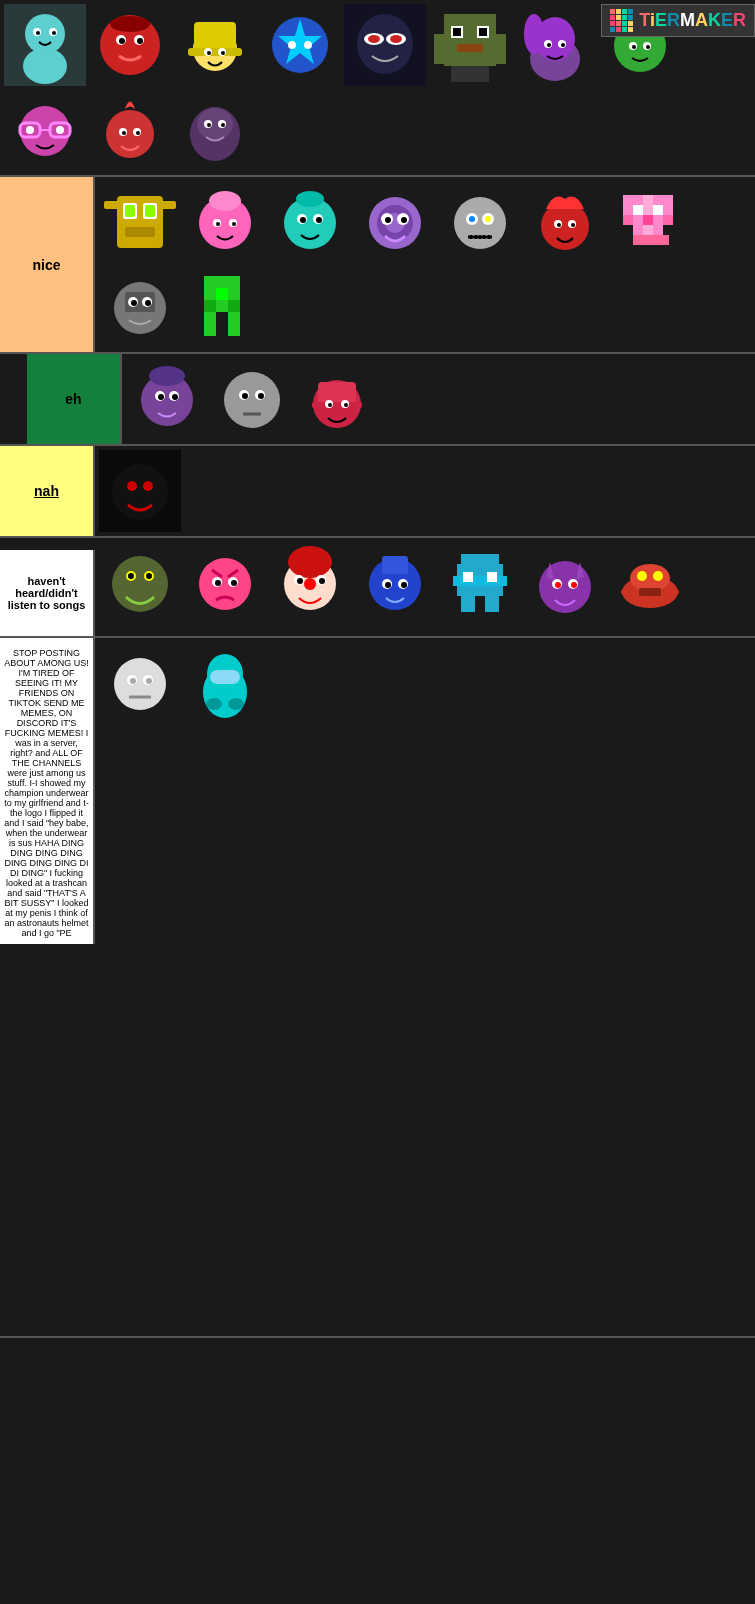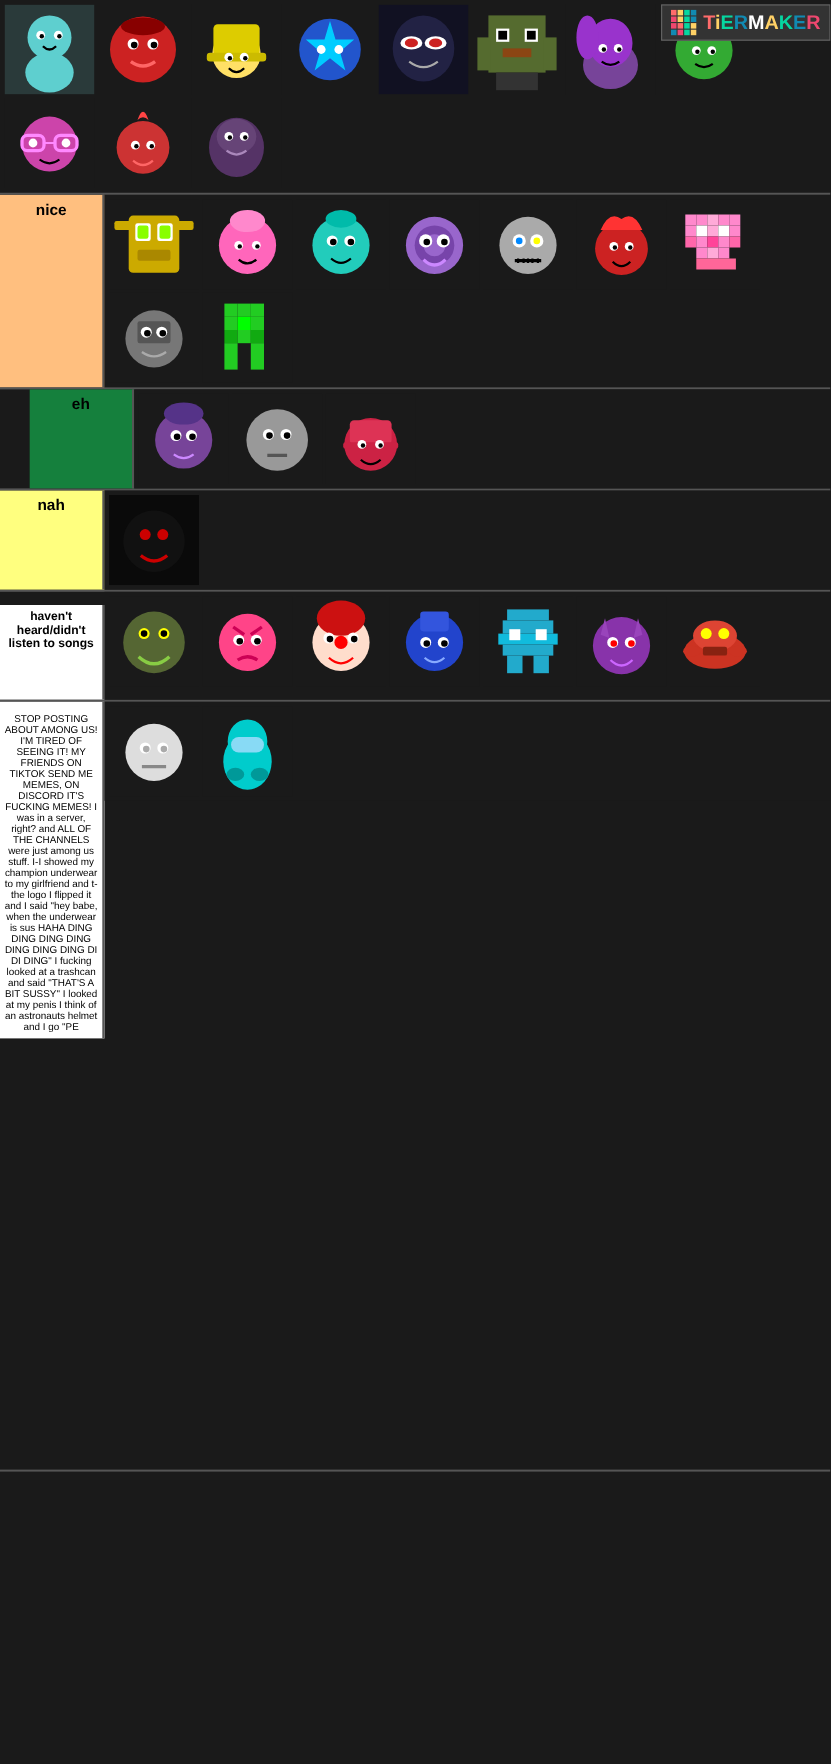--- a/index.html
+++ b/index.html
@@ -10,42 +10,42 @@
     }
     .tier-row {
       display: flex;
       border-bottom: 2px solid #555;
       min-height: 90px;
     }
     .tier-label {
       width: 95px;
       min-width: 95px;
       display: flex;
-      align-items: flex-start;
+      align-items: center;
       justify-content: center;
       text-align: center;
       font-size: 14px;
       font-weight: bold;
       padding: 5px;
       border-right: 2px solid #555;
     }
     .tier-content {
       flex: 1;
       display: flex;
       flex-wrap: wrap;
       align-content: flex-start;
       padding: 4px;
       gap: 3px;
       background: #1a1a1a;
     }
     
     .tier-kewl { background-color: #ff7f7f; }
     .tier-nice { background-color: #ffbf7f; }
     .tier-eh   { background-color: #15803d; margin-left: 27px; }
-    .tier-nah  { background-color: #ffff7f; }
+    .tier-nah  { background-color: #ffff7f; text-decoration: underline; }
     .tier-havent { background-color: #ffffff; color: #000; font-size: 11px; margin-top: 12px; }
     .tier-stop { background-color: #ffffff; color: #000; font-size: 9px; font-weight: normal; }
 
     .header-row {
       display: flex;
       position: relative;
       min-height: 90px;
       border-bottom: 2px solid #555;
     }
     .header-label {

